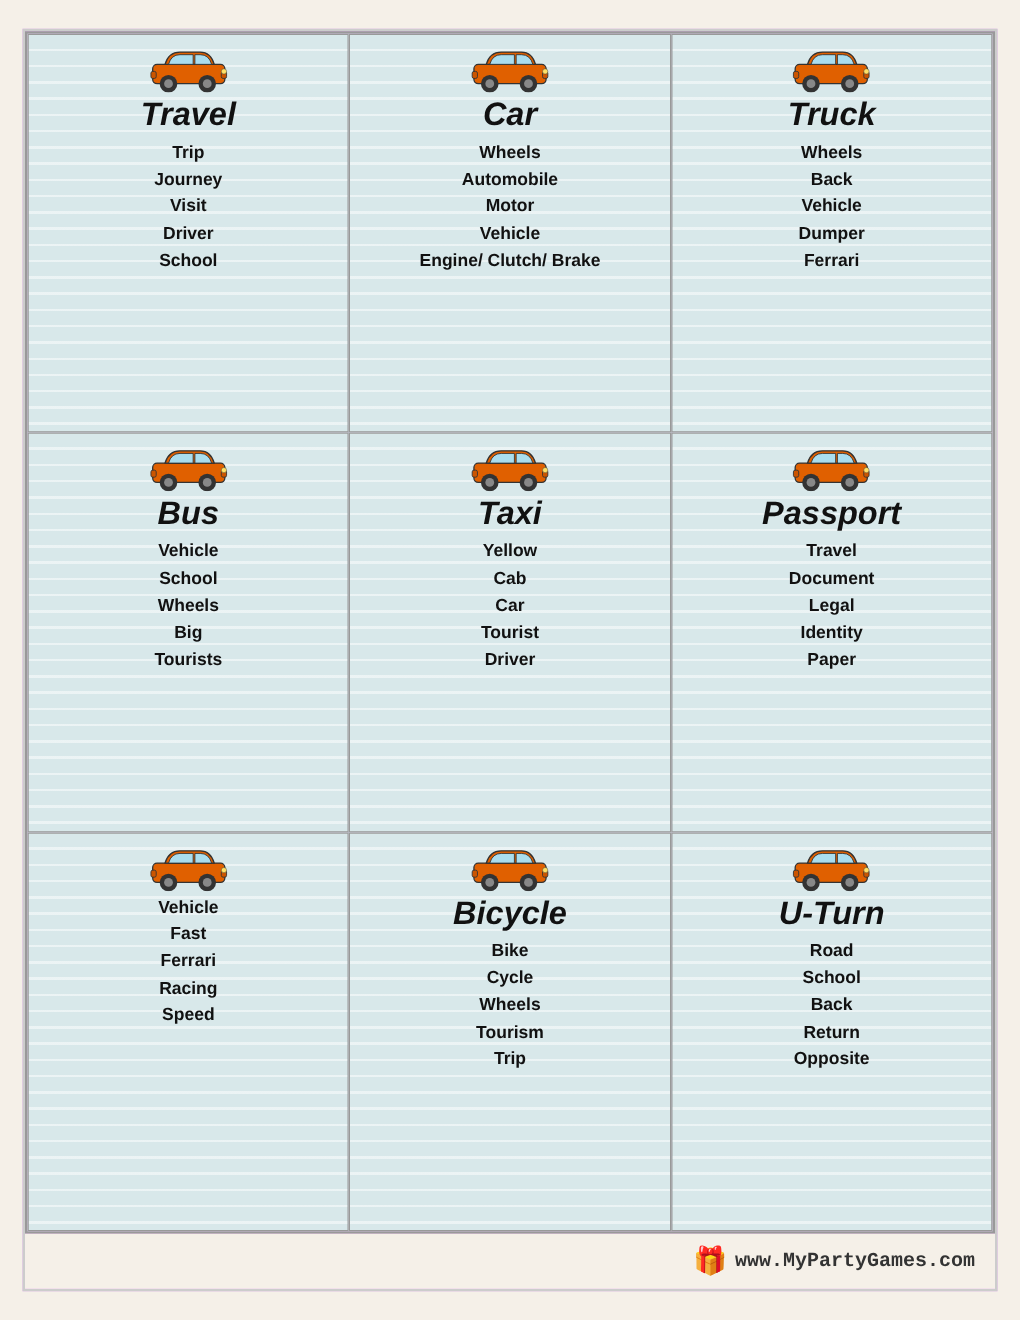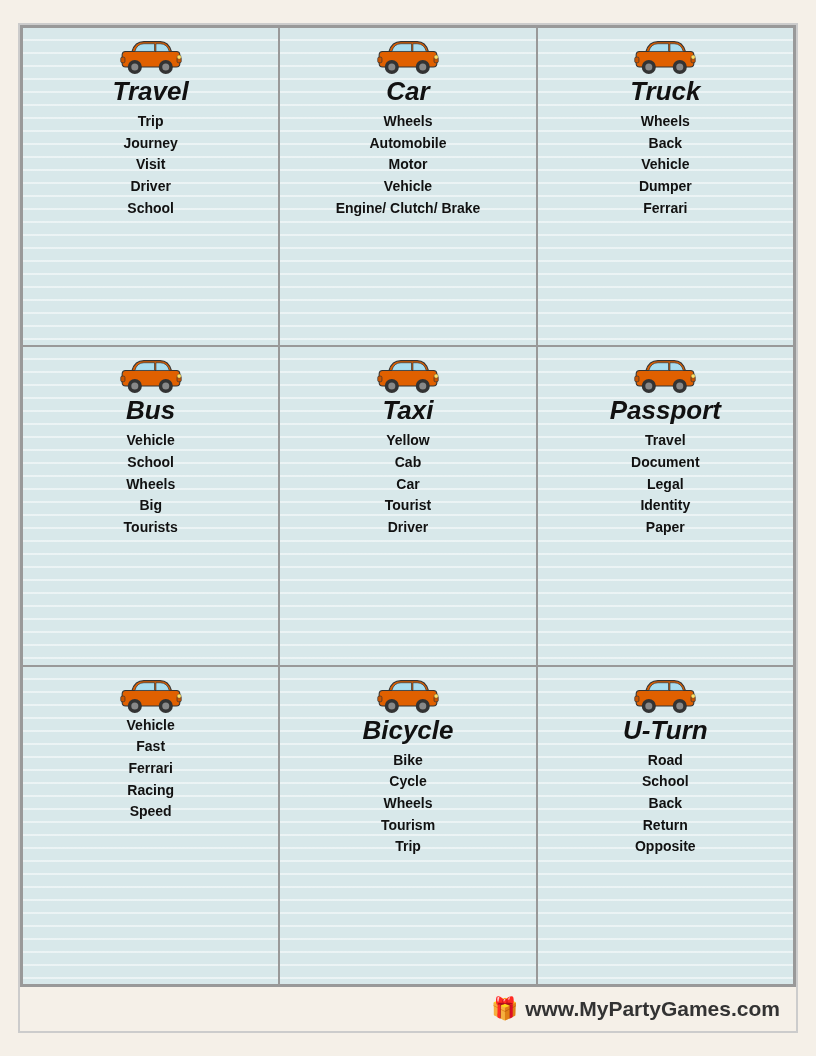--- a/index.html
+++ b/index.html
@@ -85,23 +85,24 @@
     .footer-badge {
       background: #f5f0e8;
       display: flex;
       align-items: center;
       gap: 6px;
     }
     .footer-icon {
       font-size: 22px;
     }
     .footer-text {
-      font-size: 21px;
+      font-size: 16px;
       font-weight: bold;
       color: #333;
+      font-family: Liberation Mono, monospace;
     }
 
     
     .car-svg {
       width: 64px;
       height: 38px;
       position: relative;
       z-index: 1;
       margin-bottom: 2px;
     }

